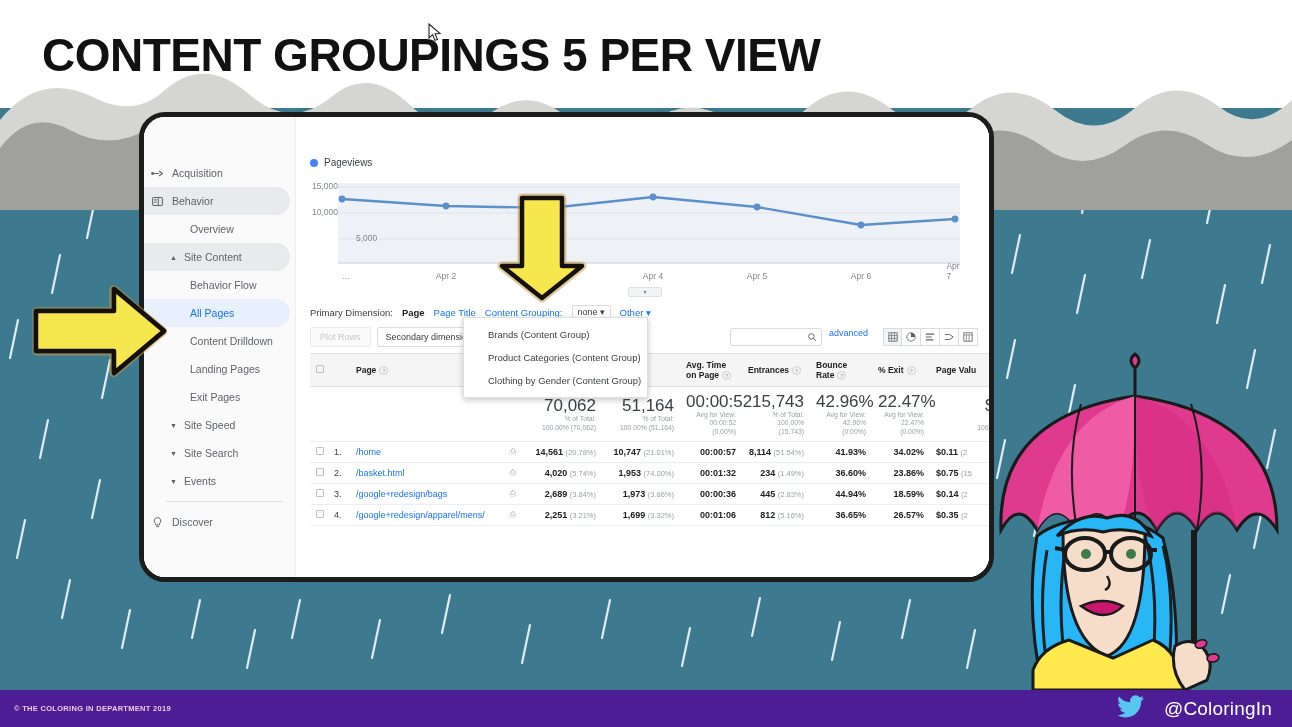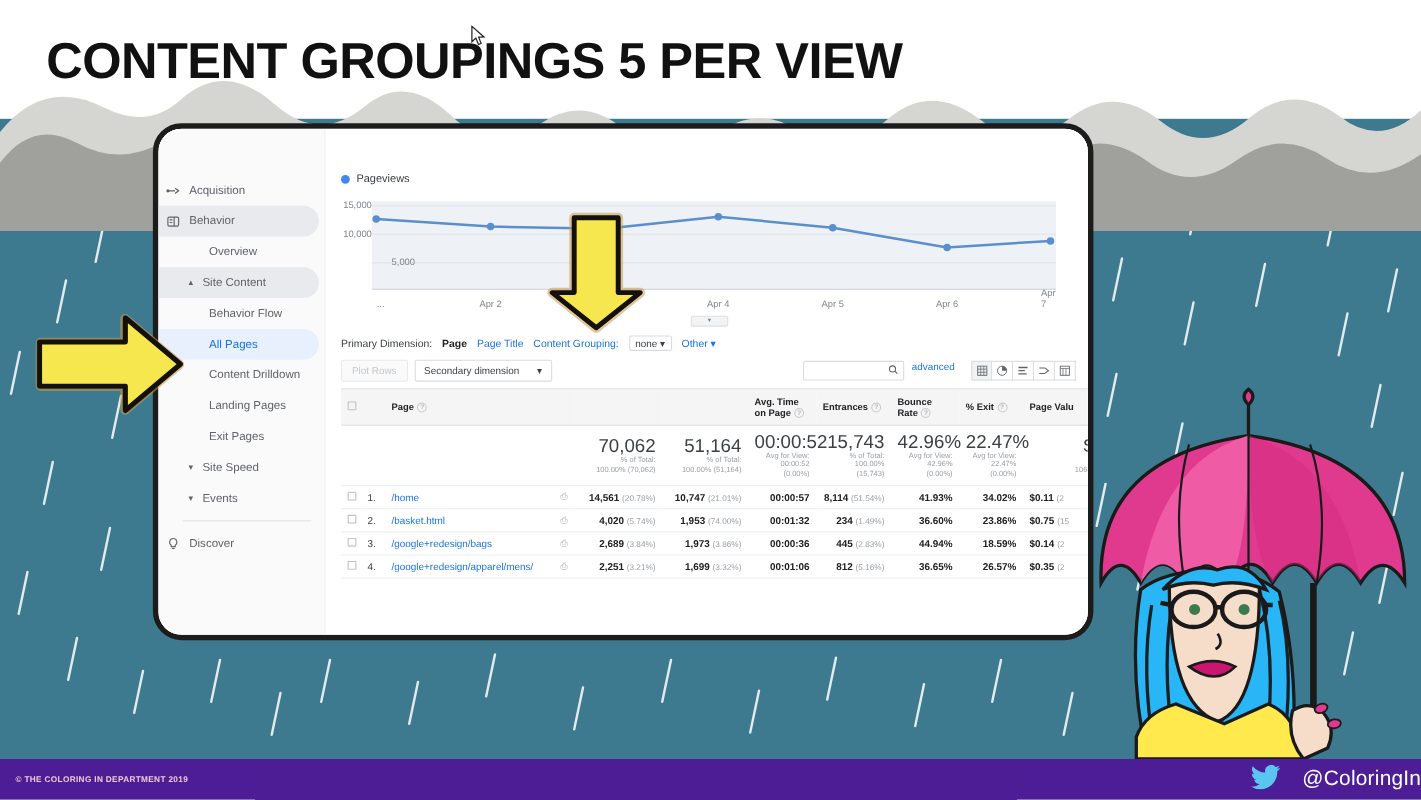--- a/index.html
+++ b/index.html
@@ -171,21 +171,21 @@
 
   
   #footer {
     position:absolute; left:0; bottom:0; width:1292px; height:37px;
     background:#4c1d95; z-index:25; display:flex; align-items:center;
   }
   #footer-copy {
     color:#f3c9d9; font-size:7.5px; letter-spacing:.3px; margin-left:14px;
     font-weight:bold; font-family:"Liberation Sans", sans-serif;
   }
-  #footer-right { margin-left:auto; display:flex; align-items:center; gap:20px; }
+  #footer-right { margin-left:auto; display:flex; align-items:center; gap:20px; margin-right:20px; }
   #footer-handle { color:#ffffff; font-size:19px; letter-spacing:.2px; }
 
   
   #cursor { position:absolute; left:428px; top:23px; z-index:40; }
 </style>
 </head>
 <body>
 
 <div id="bg-sky">
   <svg id="rain-svg" viewBox="0 0 1292 690" preserveAspectRatio="none">
@@ -307,20 +307,24 @@
 
       <div class="nav-item lvl2">
         <span>Exit Pages</span>
       </div>
 
       <div class="nav-item lvl2-group">
         <span class="caret">▼</span>
         <span>Site Speed</span>
       </div>
 
+      <div class="nav-item lvl2-group">
+        <span class="caret">▼</span>
+        <span>Site Search</span>
+      </div>
 
       <div class="nav-item lvl2-group">
         <span class="caret">▼</span>
         <span>Events</span>
       </div>
 
       <div id="nav-divider"></div>
 
       <div class="nav-item lvl1">
         <span class="nav-ico">
@@ -629,20 +633,25 @@
               <td class="cell-r v-bold">26.57%</td>
               <td>
                 <span class="v-bold">$0.35</span>
                 <span class="v-pct">(2</span>
               </td>
             </tr>
           </tbody>
         </table>
       </div>
 
+      <div id="cg-menu">
+        <div class="cg-item">Brands (Content Group)</div>
+        <div class="cg-item">Product Categories (Content Group)</div>
+        <div class="cg-item">Clothing by Gender (Content Group)</div>
+      </div>
 
     </div>
   </div>
 </div>
 
 <svg id="arrow-left" width="142" height="96" viewBox="0 0 142 96">
   <path d="M8,28 L86,28 L86,6 L136,48 L86,90 L86,68 L8,68 Z" fill="#f7e74e" stroke="#14100c" stroke-width="5" stroke-linejoin="round"></path>
   <path d="M8,28 L86,28 L86,6 L136,48 L86,90 L86,68 L8,68 Z" fill="none" stroke="#c99a4a" stroke-width="9" stroke-linejoin="round" opacity="0.55" transform="translate(1,1) scale(0.985)"></path>
   <path d="M8,28 L86,28 L86,6 L136,48 L86,90 L86,68 L8,68 Z" fill="#f7e74e" stroke="#14100c" stroke-width="4.5" stroke-linejoin="round"></path>
 </svg>

